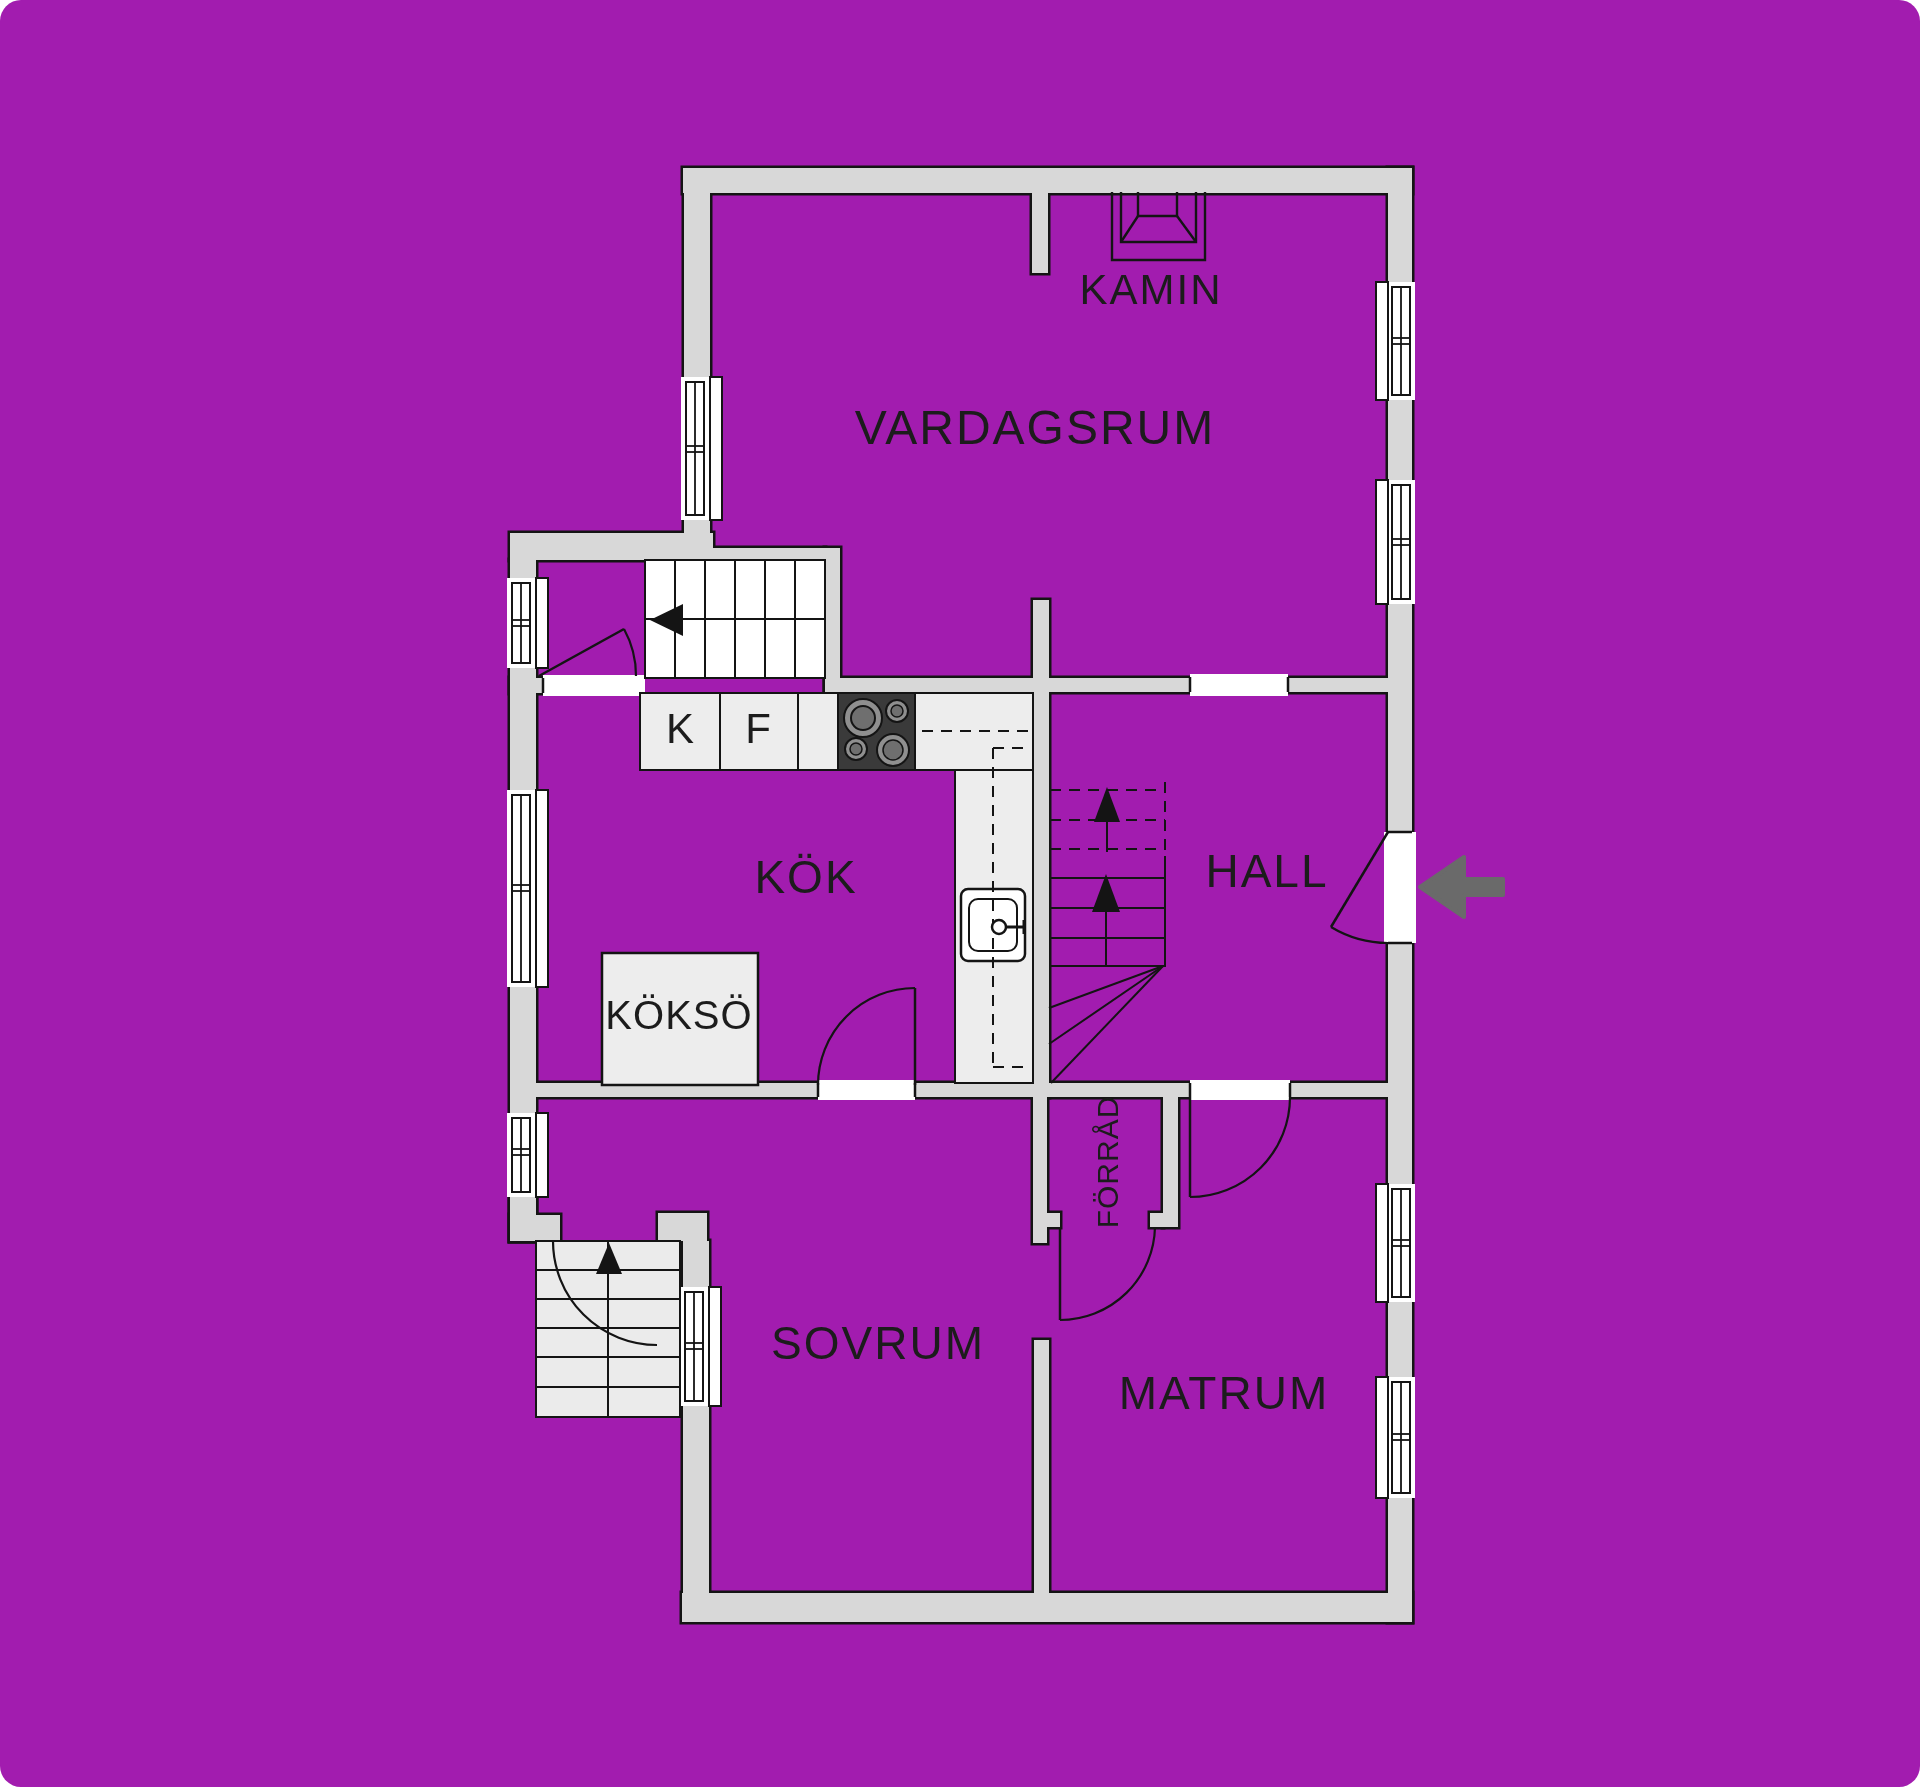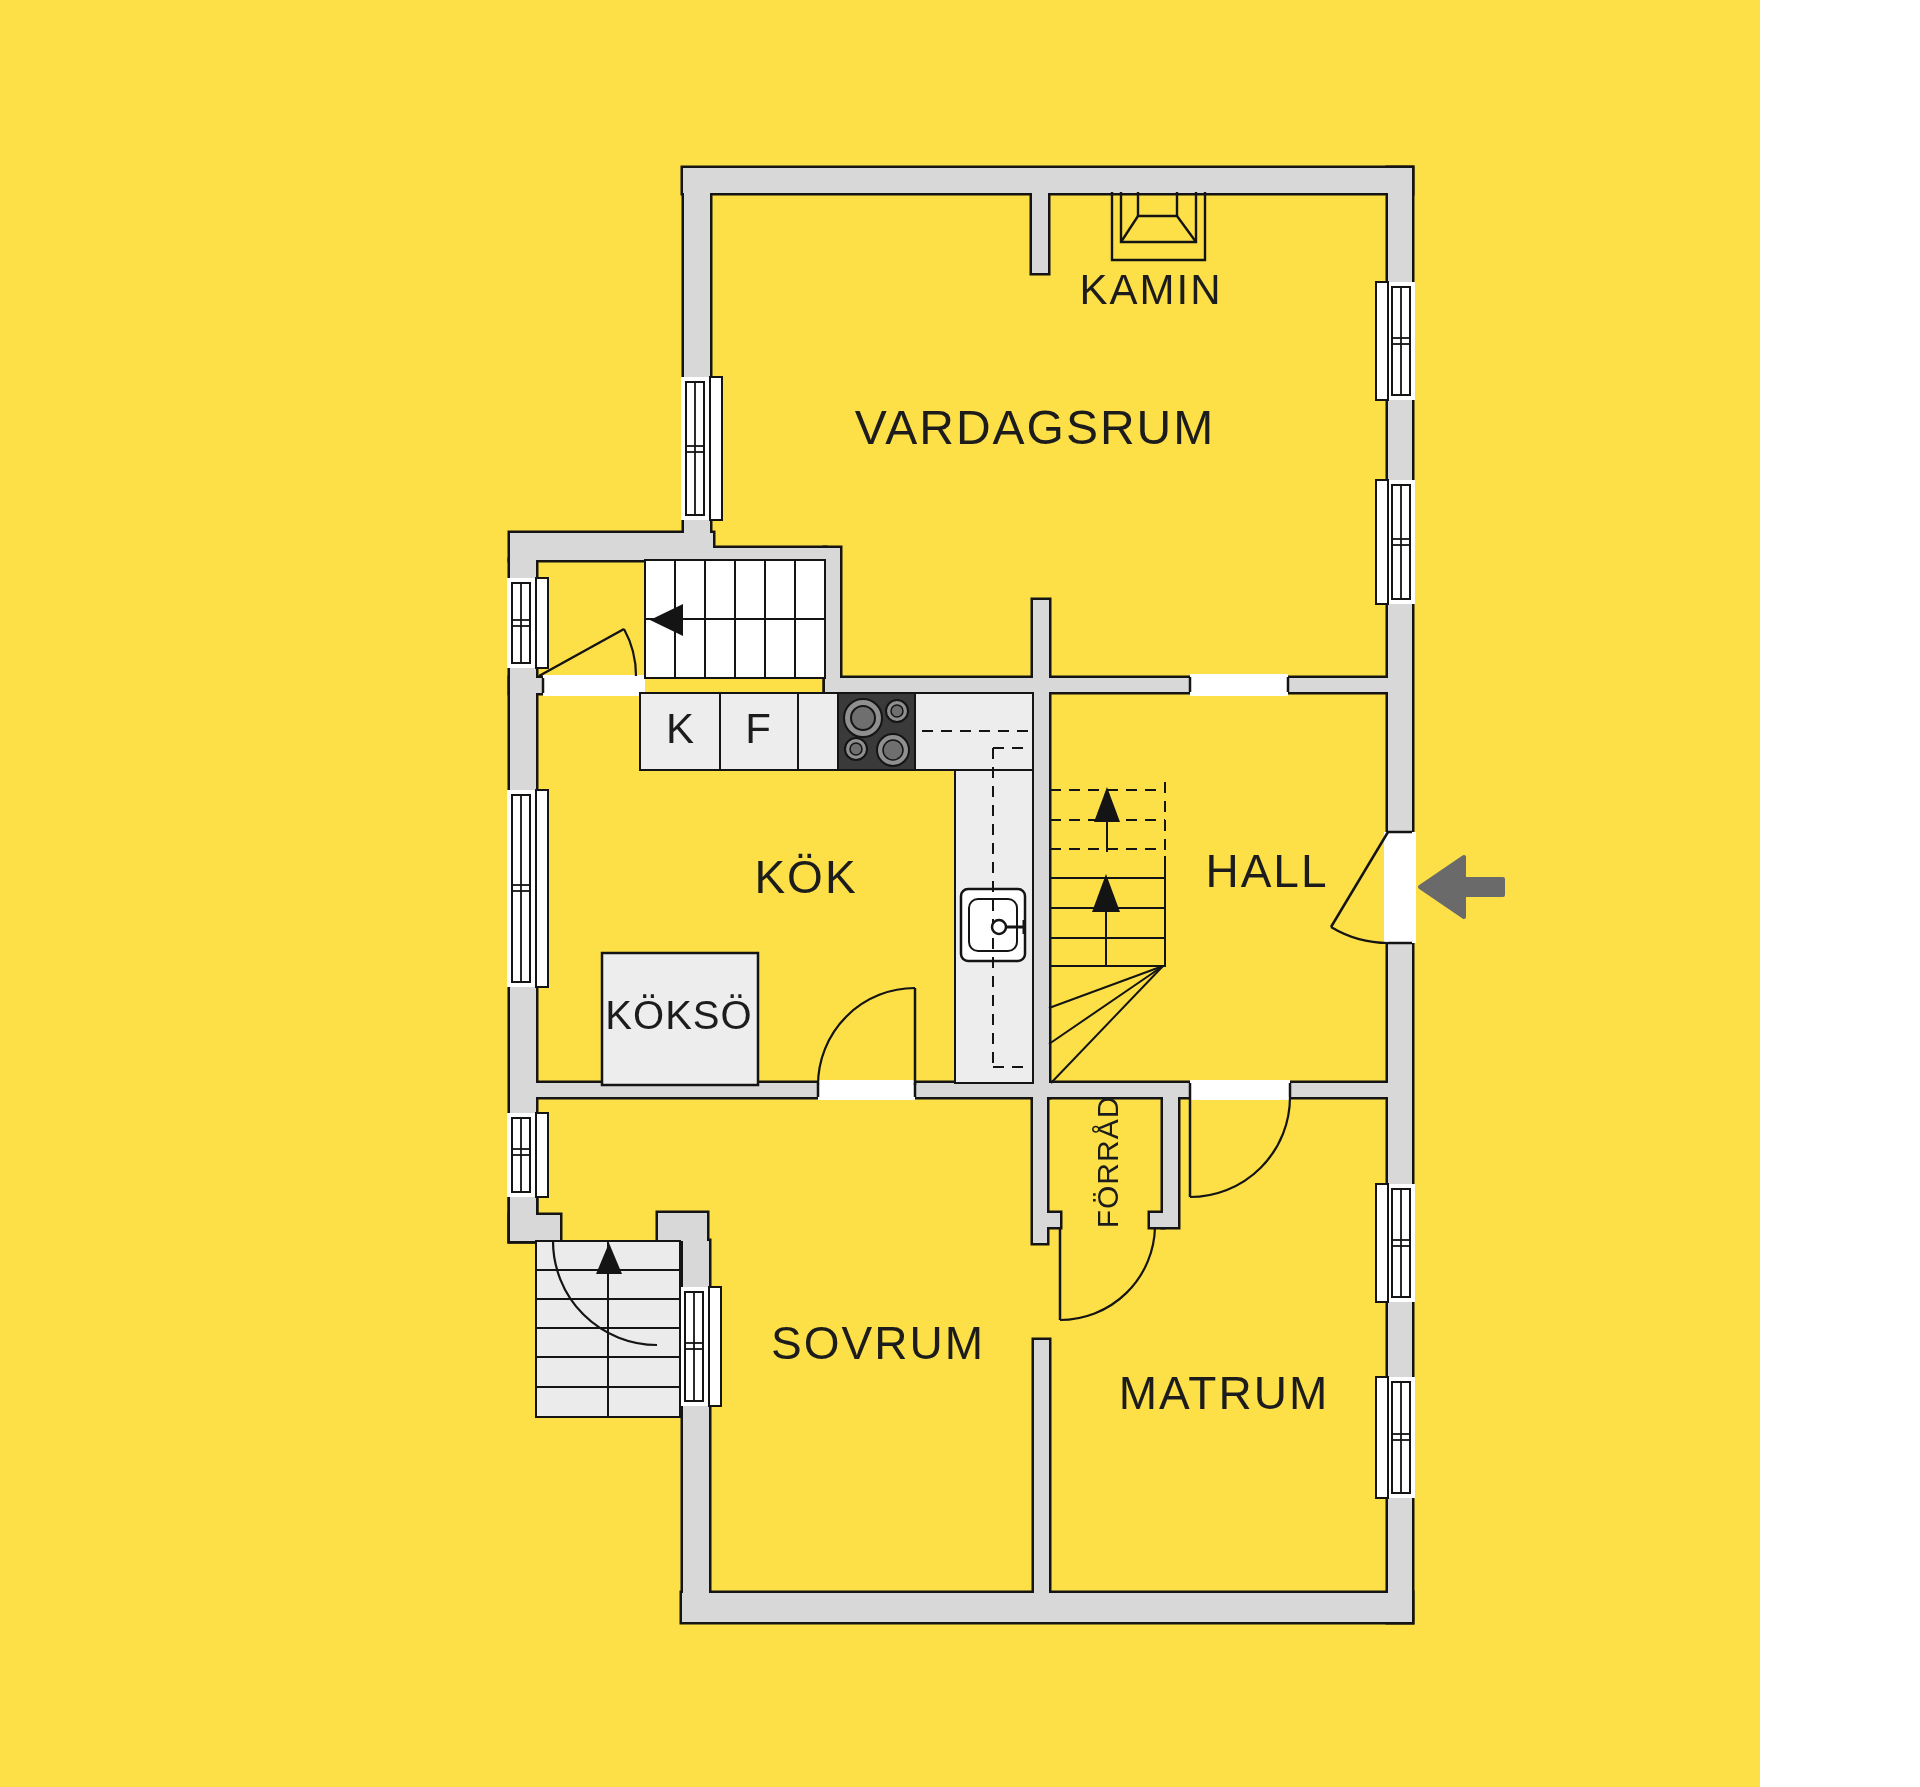--- a/index.html
+++ b/index.html
@@ -1,16 +1,16 @@
 <!DOCTYPE html>
 <html><head>
 <meta charset="utf-8">
 <style>
   html,body{margin:0;padding:0;background:#ffffff;}
-  #stage{position:relative;width:1760px;height:1787px;background:#fde047;overflow:hidden;}
+  #stage{position:relative;width:1920px;height:1787px;background:#a21caf;overflow:hidden;border-radius:21px;}
   svg{display:block;}
   text{font-family:"Liberation Sans","DejaVu Sans",sans-serif;font-weight:500;}
 </style>
 </head>
 <body>
 
 <div id="stage">
   <svg id="plan" width="1920" height="1787" viewBox="0 0 1920 1787" xmlns="http://www.w3.org/2000/svg">
       <rect x="680.5" y="165.5" width="734" height="30" fill="#141414"></rect>
       <rect x="1385.5" y="165.5" width="29" height="1459" fill="#141414"></rect>

